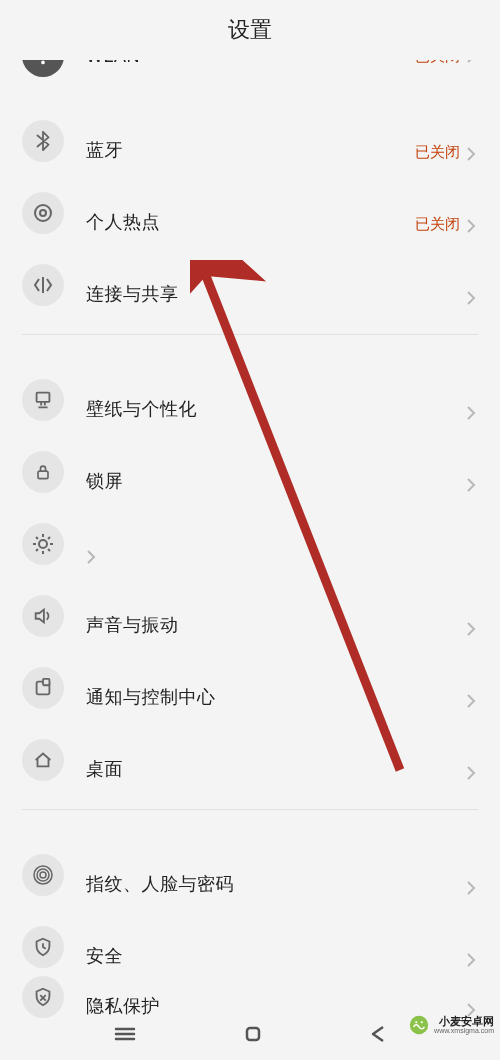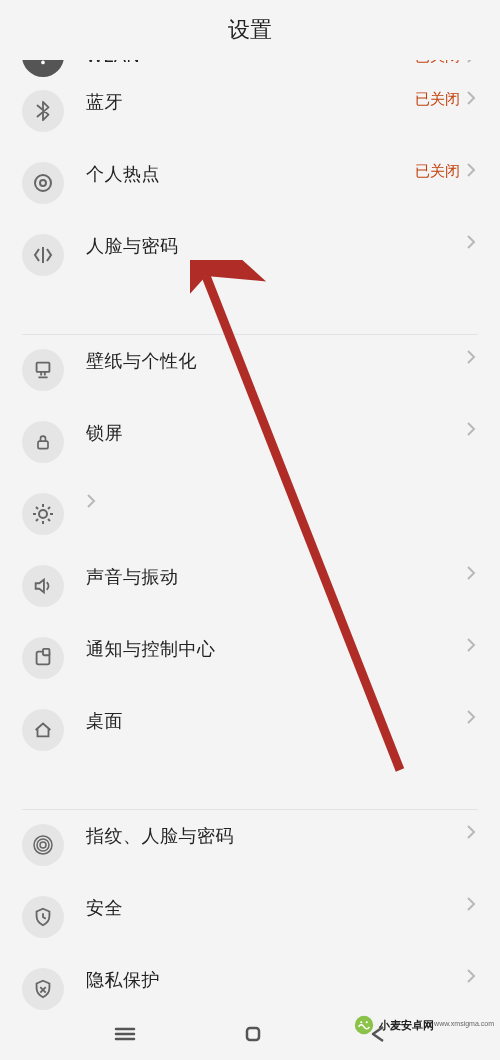--- a/index.html
+++ b/index.html
@@ -24,21 +24,21 @@
 }
 .scroll-area {
   padding: 0;
 }
 .group {
   margin-bottom: 28px;
 }
 .group:first-child { margin-top: 0; }
 .settings-row {
   display: flex;
-  align-items: flex-start;
+  align-items: flex-end;
   height: 72px;
   padding: 0 24px 0 22px;
   cursor: pointer;
 }
 .settings-row.cropped {
   height: 30px;
   overflow: hidden;
   align-items: flex-start;
 }
 .settings-row.cropped .row-inner {
@@ -112,21 +112,23 @@
   display: flex;
   align-items: center;
   gap: 4px;
 }
 .watermark-logo {
   width: 22px;
   height: 22px;
 }
 .watermark-text {
   display: flex;
+  flex-direction: column;
   line-height: 1;
+  align-items: flex-end;
 }
 .watermark-text .wm-top {
   font-size: 11px;
   font-weight: 700;
   color: #222;
 }
 .watermark-text .wm-bottom {
   font-size: 7px;
   color: #666;
 }
@@ -188,21 +190,21 @@
             <path d="M2 2l6 6-6 6"></path>
           </svg>
       </span>
     </div>
     <div class="settings-row">
       <span class="icon-circle">
         <svg width="24" height="24" viewBox="0 0 24 24" fill="none" stroke="#666" stroke-width="2">
             <path d="M8 6l-4 6 4 6M16 6l4 6-4 6M12 4v16"></path>
           </svg>
       </span>
-      <span class="row-label">人脸与密码</span>
+      <span class="row-label">连接与共享</span>
       <span class="chevron">
         <svg width="10" height="16" viewBox="0 0 10 16" fill="none" stroke="currentColor" stroke-width="2">
             <path d="M2 2l6 6-6 6"></path>
           </svg>
       </span>
     </div>
   </div>
 
   <div class="divider"></div>
 

